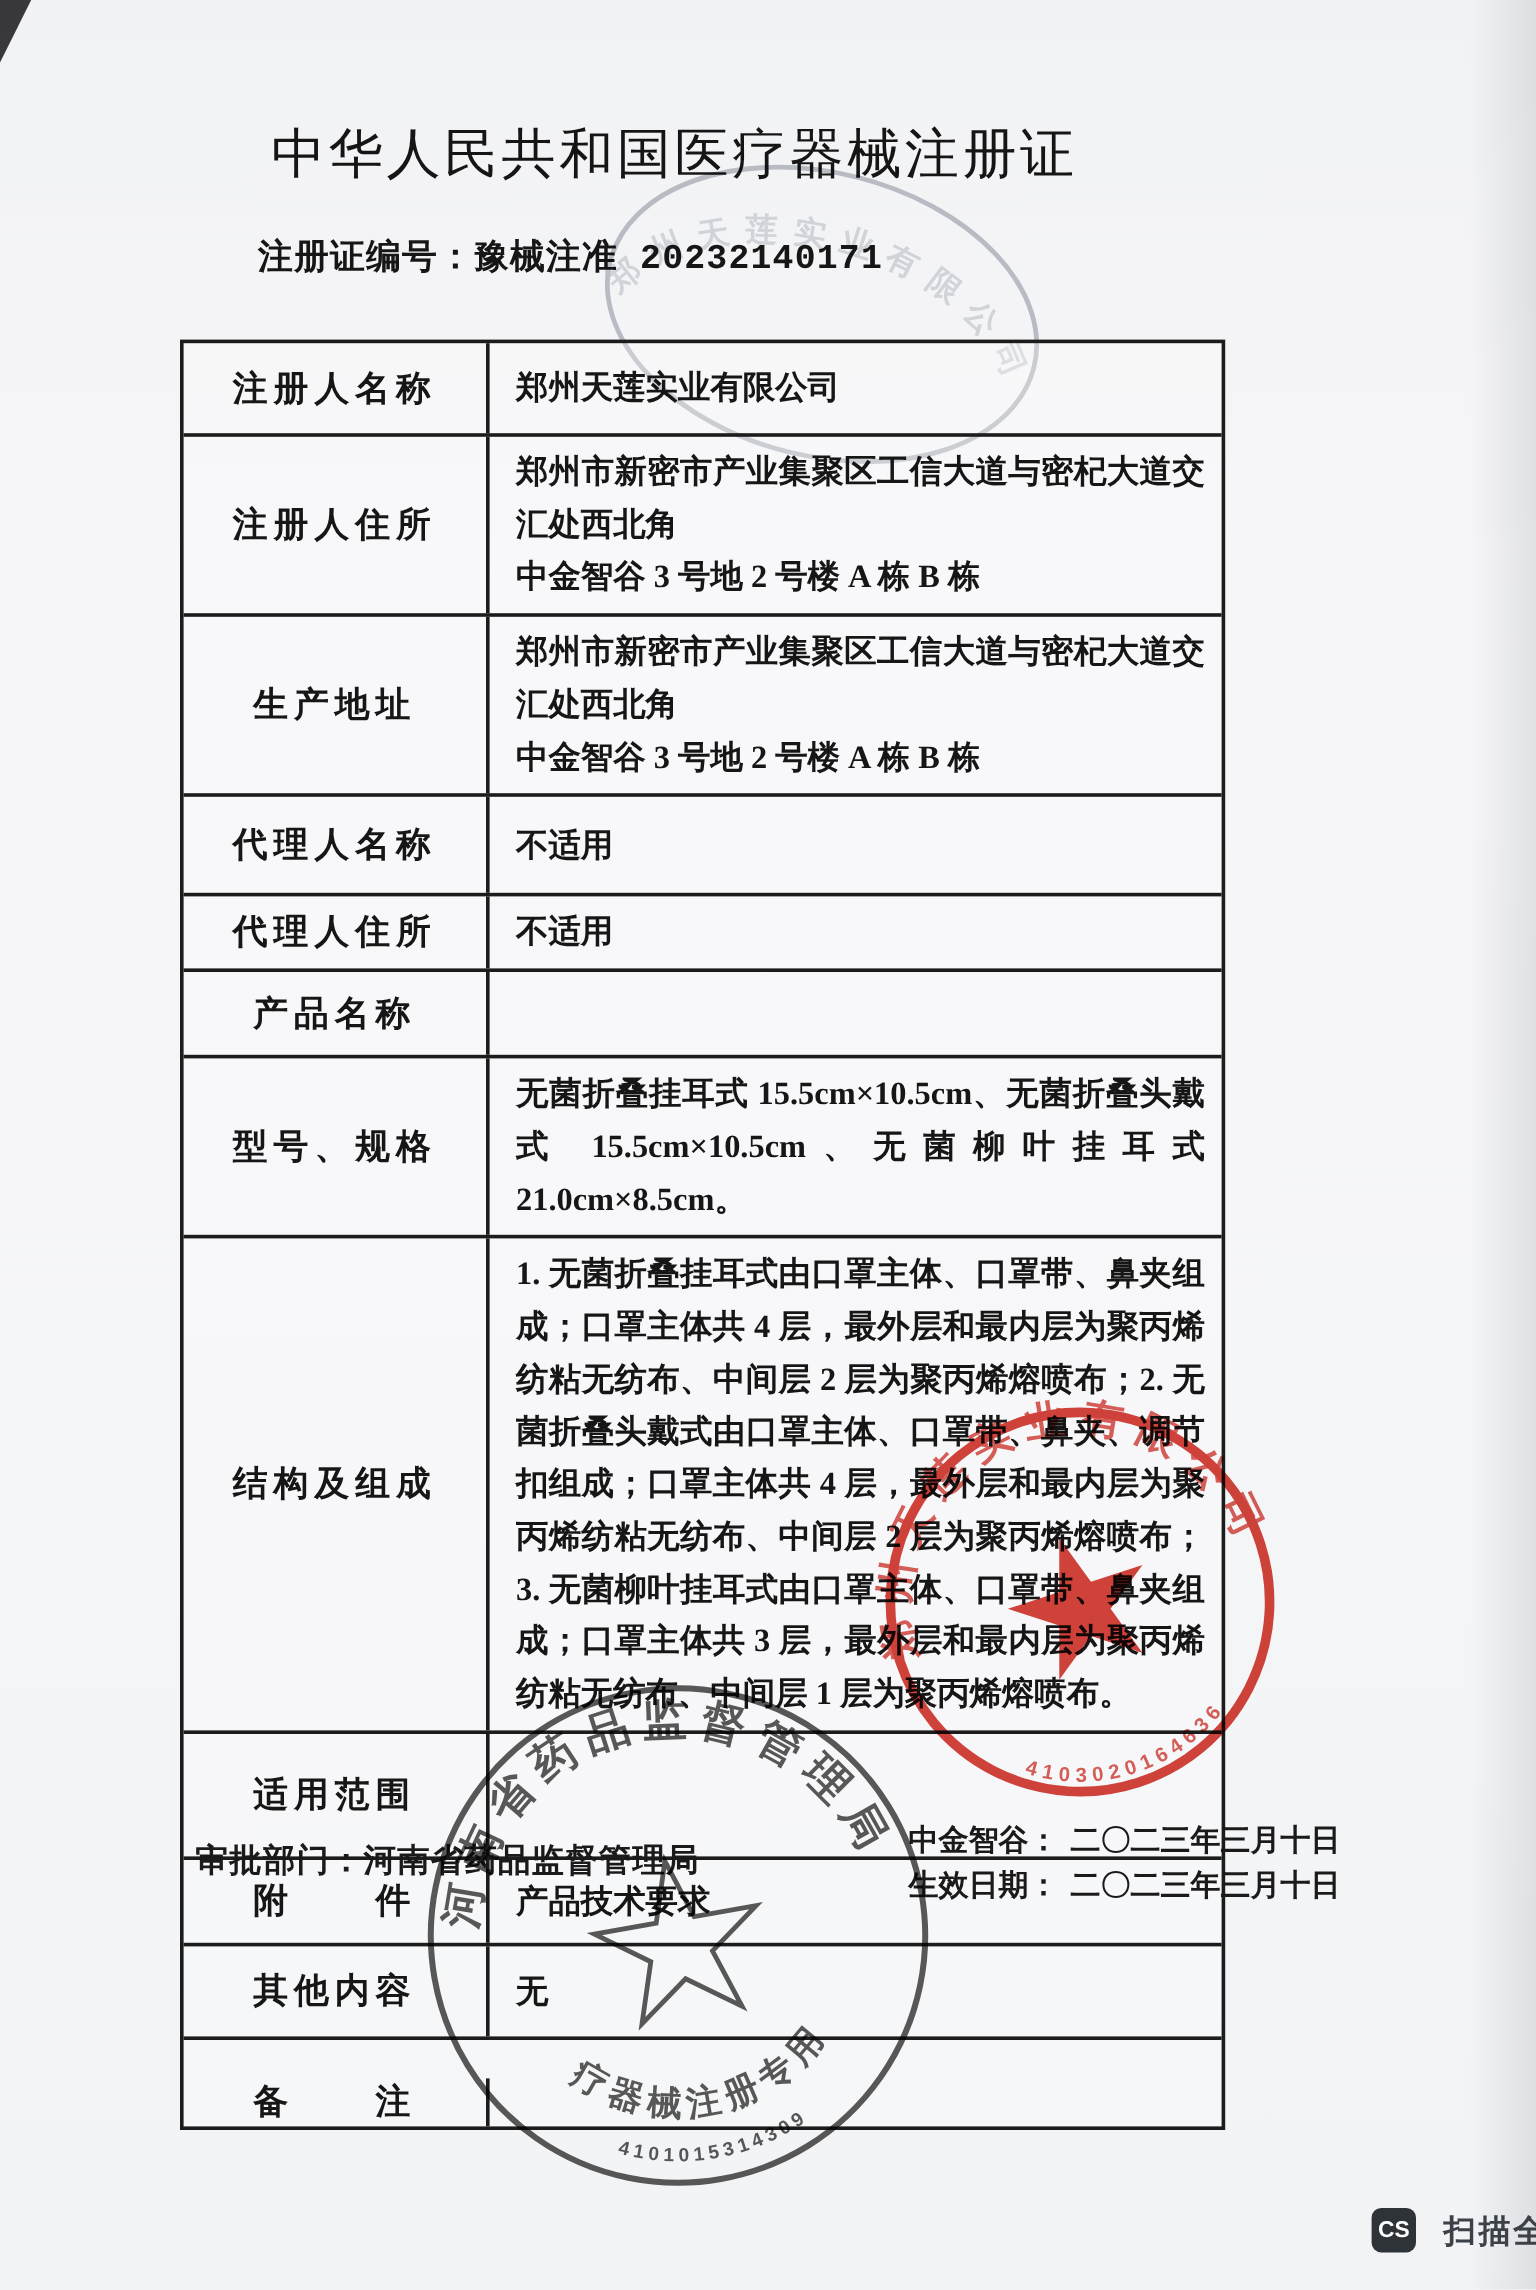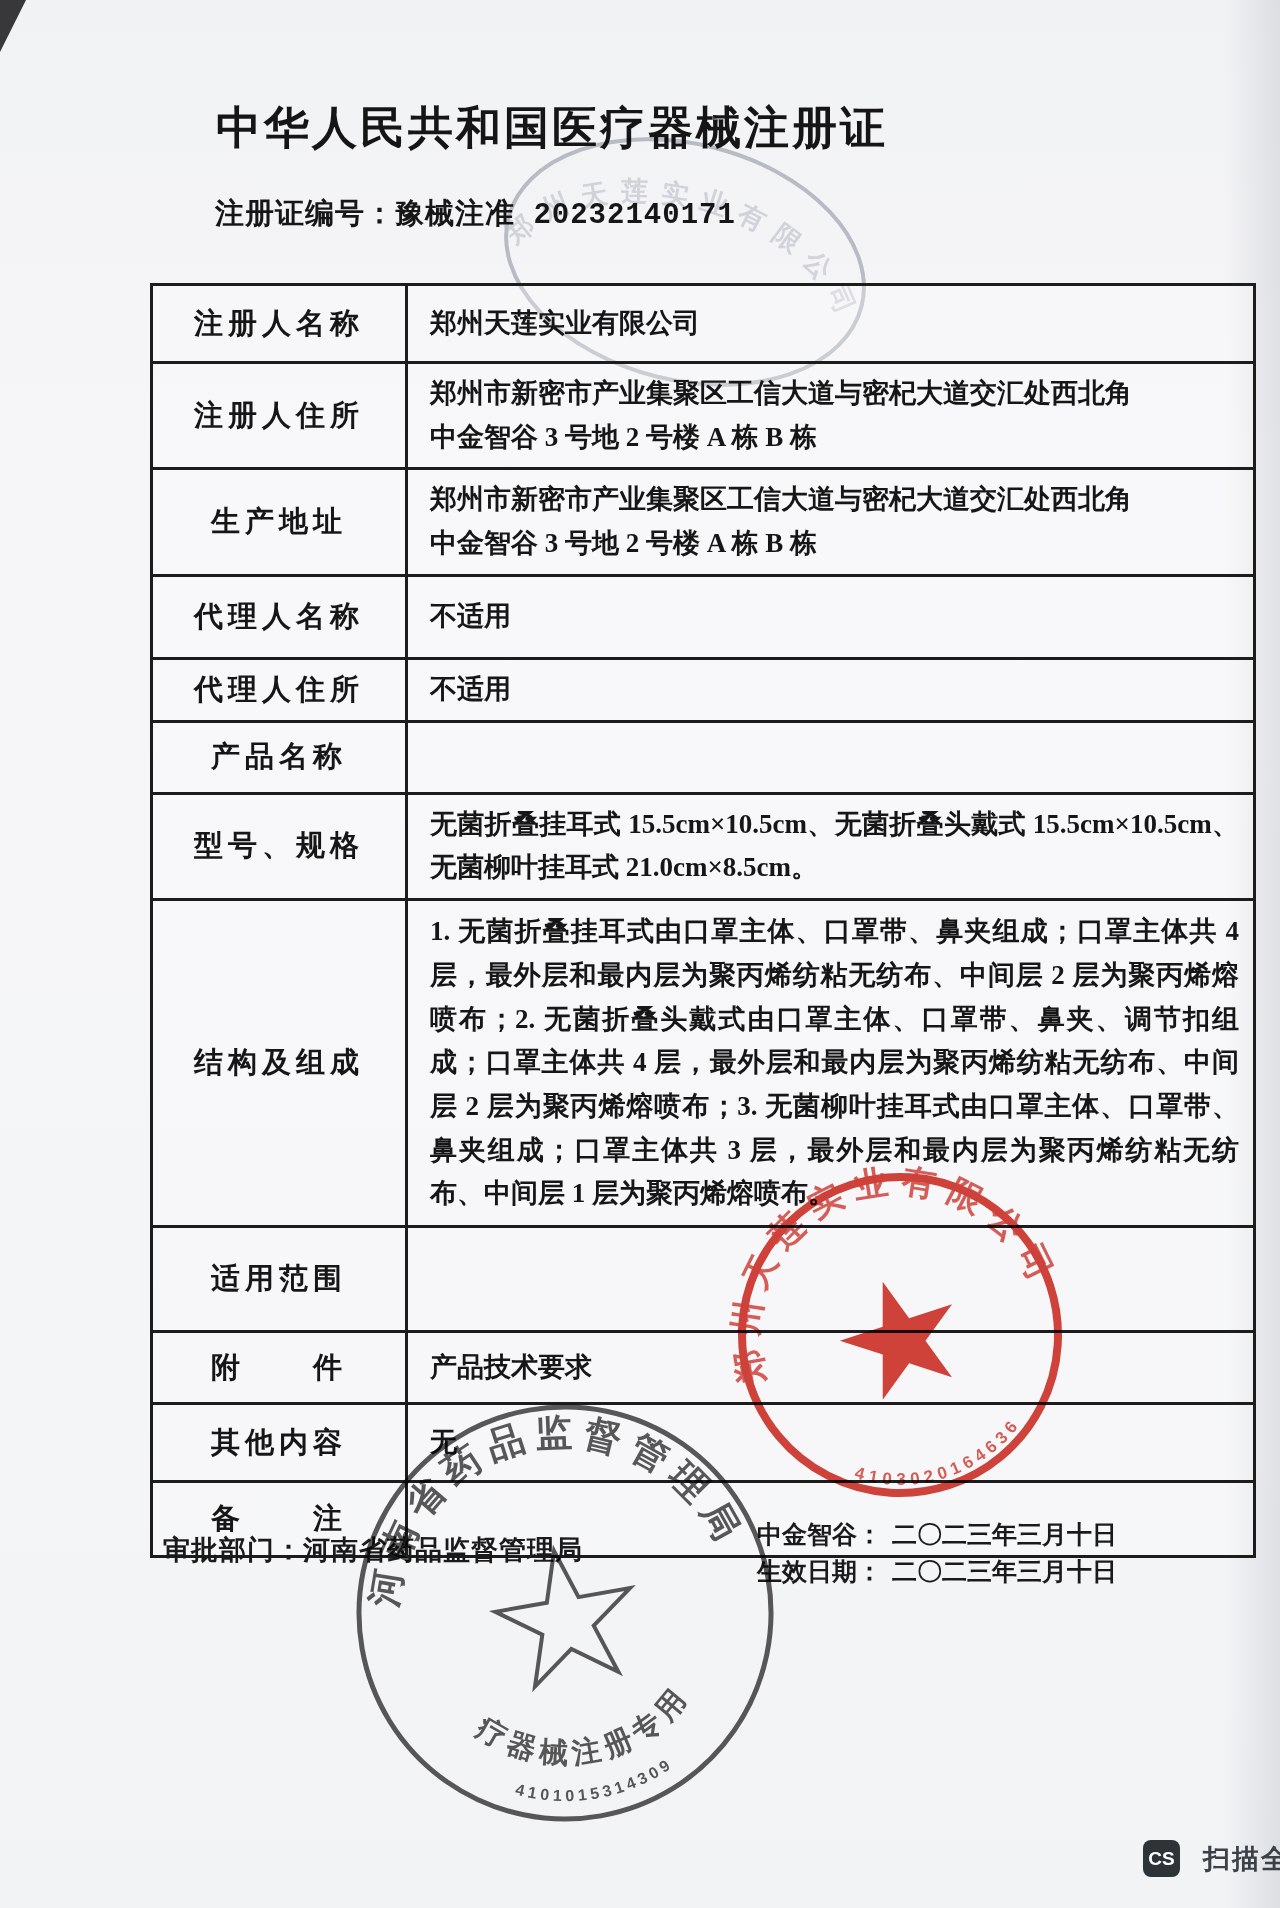--- a/index.html
+++ b/index.html
@@ -18,37 +18,38 @@
     background:linear-gradient(90deg,rgba(0,0,0,0),rgba(110,116,128,.16));
     pointer-events:none;
   }
   .corner-artifact{
     position:absolute;left:0;top:0;width:0;height:0;
     border-left:26px solid #17181a;border-bottom:52px solid transparent;
     opacity:.85;
   }
   .doc-title{
     position:absolute;top:98px;left:0;width:1104px;
-    text-align:center;font-size:45px;font-weight:bold;letter-spacing:3px;
+    text-align:center;font-size:45px;font-weight:normal;letter-spacing:3px;
     color:#151515;
+    padding-left:10px;
   }
   .reg-line{
     position:absolute;left:215px;top:194px;
     font-size:29px;font-weight:bold;letter-spacing:1px;color:#161616;
     white-space:nowrap;
   }
   .reg-line .num{font-family:Liberation Mono, monospace;}
 
   .cert-table{
-    position:absolute;left:150px;top:283px;width:1106px;
+    position:absolute;left:150px;top:283px;width:871px;
     border:3px solid #1c1c1c;box-sizing:border-box;
     background:rgba(255,255,255,.25);
   }
   .row{display:flex;border-bottom:3px solid #1c1c1c;box-sizing:border-box;}
-  .row:last-child{border-bottom:none;}
+  .row:last-child{border-bottom:none;align-items:flex-end;}
   .cell{box-sizing:border-box;}
   .cell.label{
     width:255px;flex:0 0 255px;
     border-right:3px solid #1c1c1c;
     display:flex;align-items:center;justify-content:center;
     font-weight:bold;font-size:29px;letter-spacing:5px;text-align:center;
     color:#161616;
   }
   .cell.value{
     flex:1;display:flex;align-items:center;

